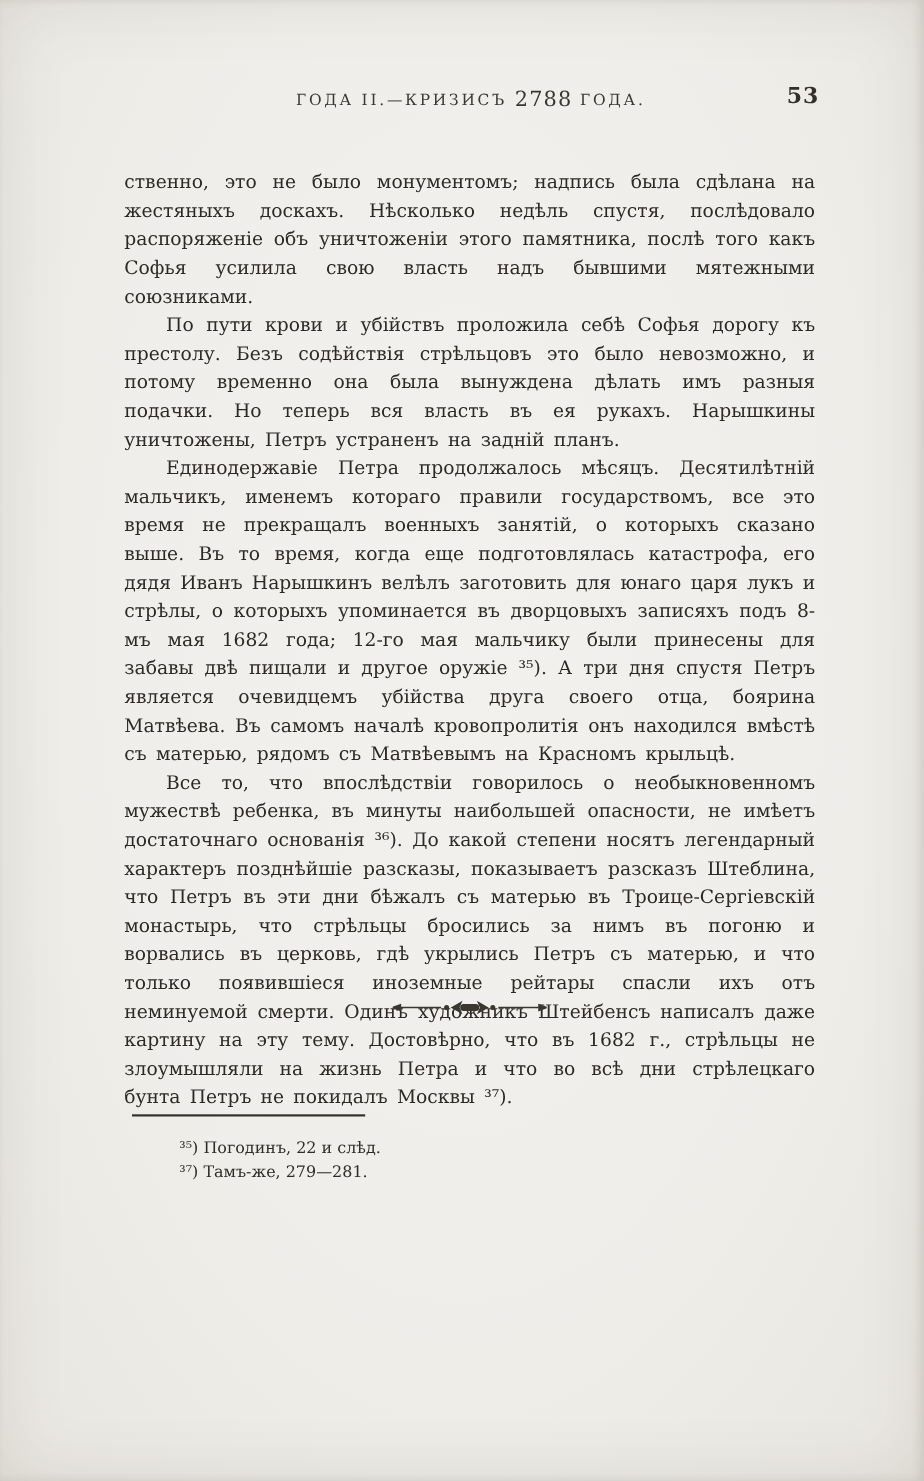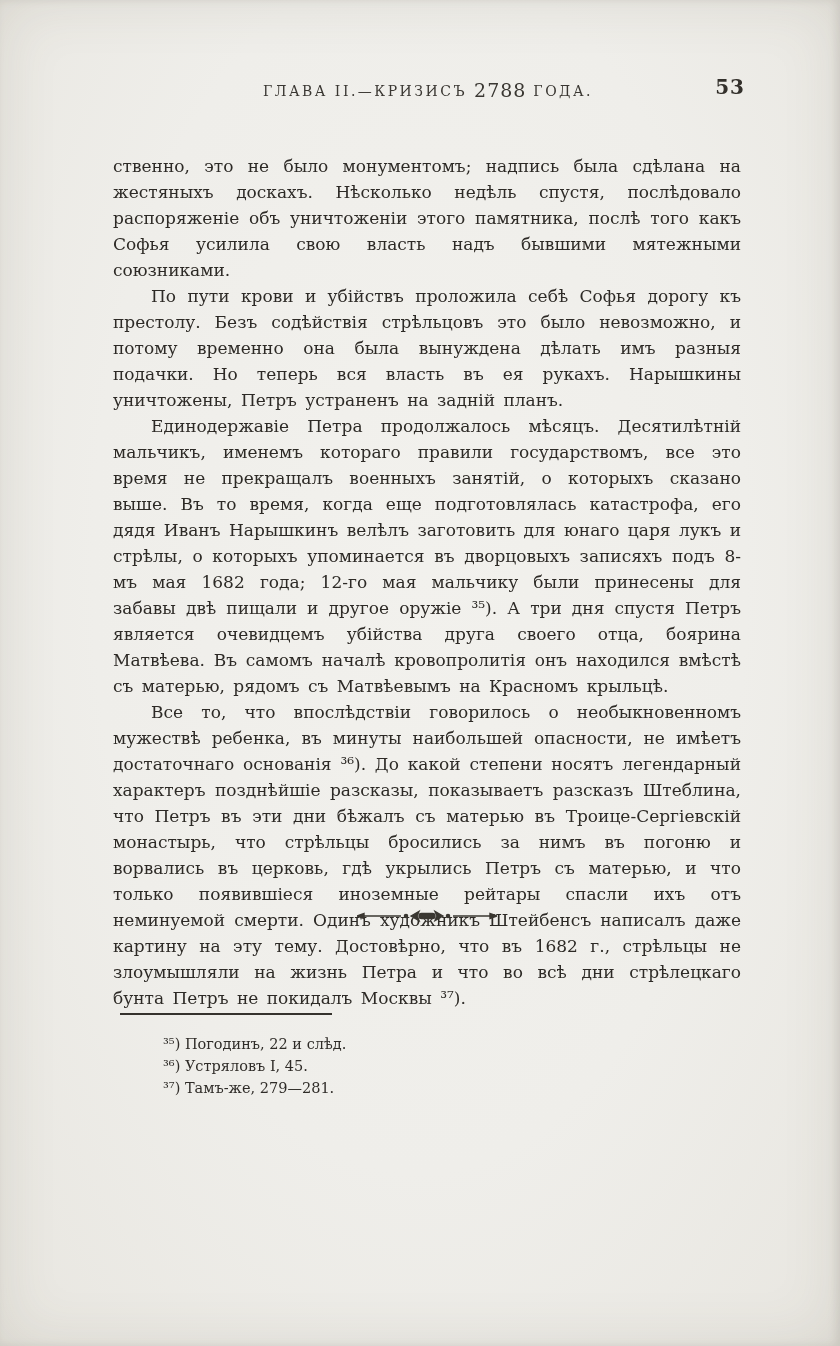--- a/index.html
+++ b/index.html
@@ -108,21 +108,21 @@
     margin: 0;
   }
 </style>
 </head>
 <body>
 
 <div class="page">
 
   <header class="running-head">
     <div class="head-title">
-      <span>ГЛАВА II.—КРИЗИСЪ</span>
+      <span>ГОДА II.—КРИЗИСЪ</span>
       <span class="year">2788</span>
       <span>ГОДА.</span>
     </div>
     <div class="page-number">53</div>
   </header>
 
   <main class="text-block">
     <p class="para">ственно, это не было монументомъ; надпись была сдѣлана на жестяныхъ доскахъ. Нѣсколько недѣль спустя, послѣдовало распоряженіе объ уничтоженіи этого памятника, послѣ того какъ Софья усилила свою власть надъ бывшими мятежными союзниками.</p>
     <p class="para indent">По пути крови и убійствъ проложила себѣ Софья дорогу къ престолу. Безъ содѣйствія стрѣльцовъ это было невозможно, и потому временно она была вынуждена дѣлать имъ разныя подачки. Но теперь вся власть въ ея рукахъ. Нарышкины уничтожены, Петръ устраненъ на задній планъ.</p>
     <p class="para indent">Единодержавіе Петра продолжалось мѣсяцъ. Десятилѣтній мальчикъ, именемъ котораго правили государствомъ, все это время не прекращалъ военныхъ занятій, о которыхъ сказано выше. Въ то время, когда еще подготовлялась катастрофа, его дядя Иванъ Нарышкинъ велѣлъ заготовить для юнаго царя лукъ и стрѣлы, о которыхъ упоминается въ дворцовыхъ записяхъ подъ 8-мъ мая 1682 года; 12-го мая мальчику были принесены для забавы двѣ пищали и другое оружіе ³⁵). А три дня спустя Петръ является очевидцемъ убійства друга своего отца, боярина Матвѣева. Въ самомъ началѣ кровопролитія онъ находился вмѣстѣ съ матерью, рядомъ съ Матвѣевымъ на Красномъ крыльцѣ.</p>
@@ -142,17 +142,16 @@
         <line x1="96" y1="7" x2="138" y2="7"></line>
         <polygon points="140,7 133,4.5 133,9.5"></polygon>
       </g>
     </svg>
   </div>
 
   <div class="footnote-rule"></div>
 
   <div class="footnotes">
     <p>³⁵) Погодинъ, 22 и слѣд.</p>
-    <p>³⁶) Устряловъ I, 45.</p>
     <p>³⁷) Тамъ-же, 279—281.</p>
   </div>
 
 </div>
 
 </body></html>

